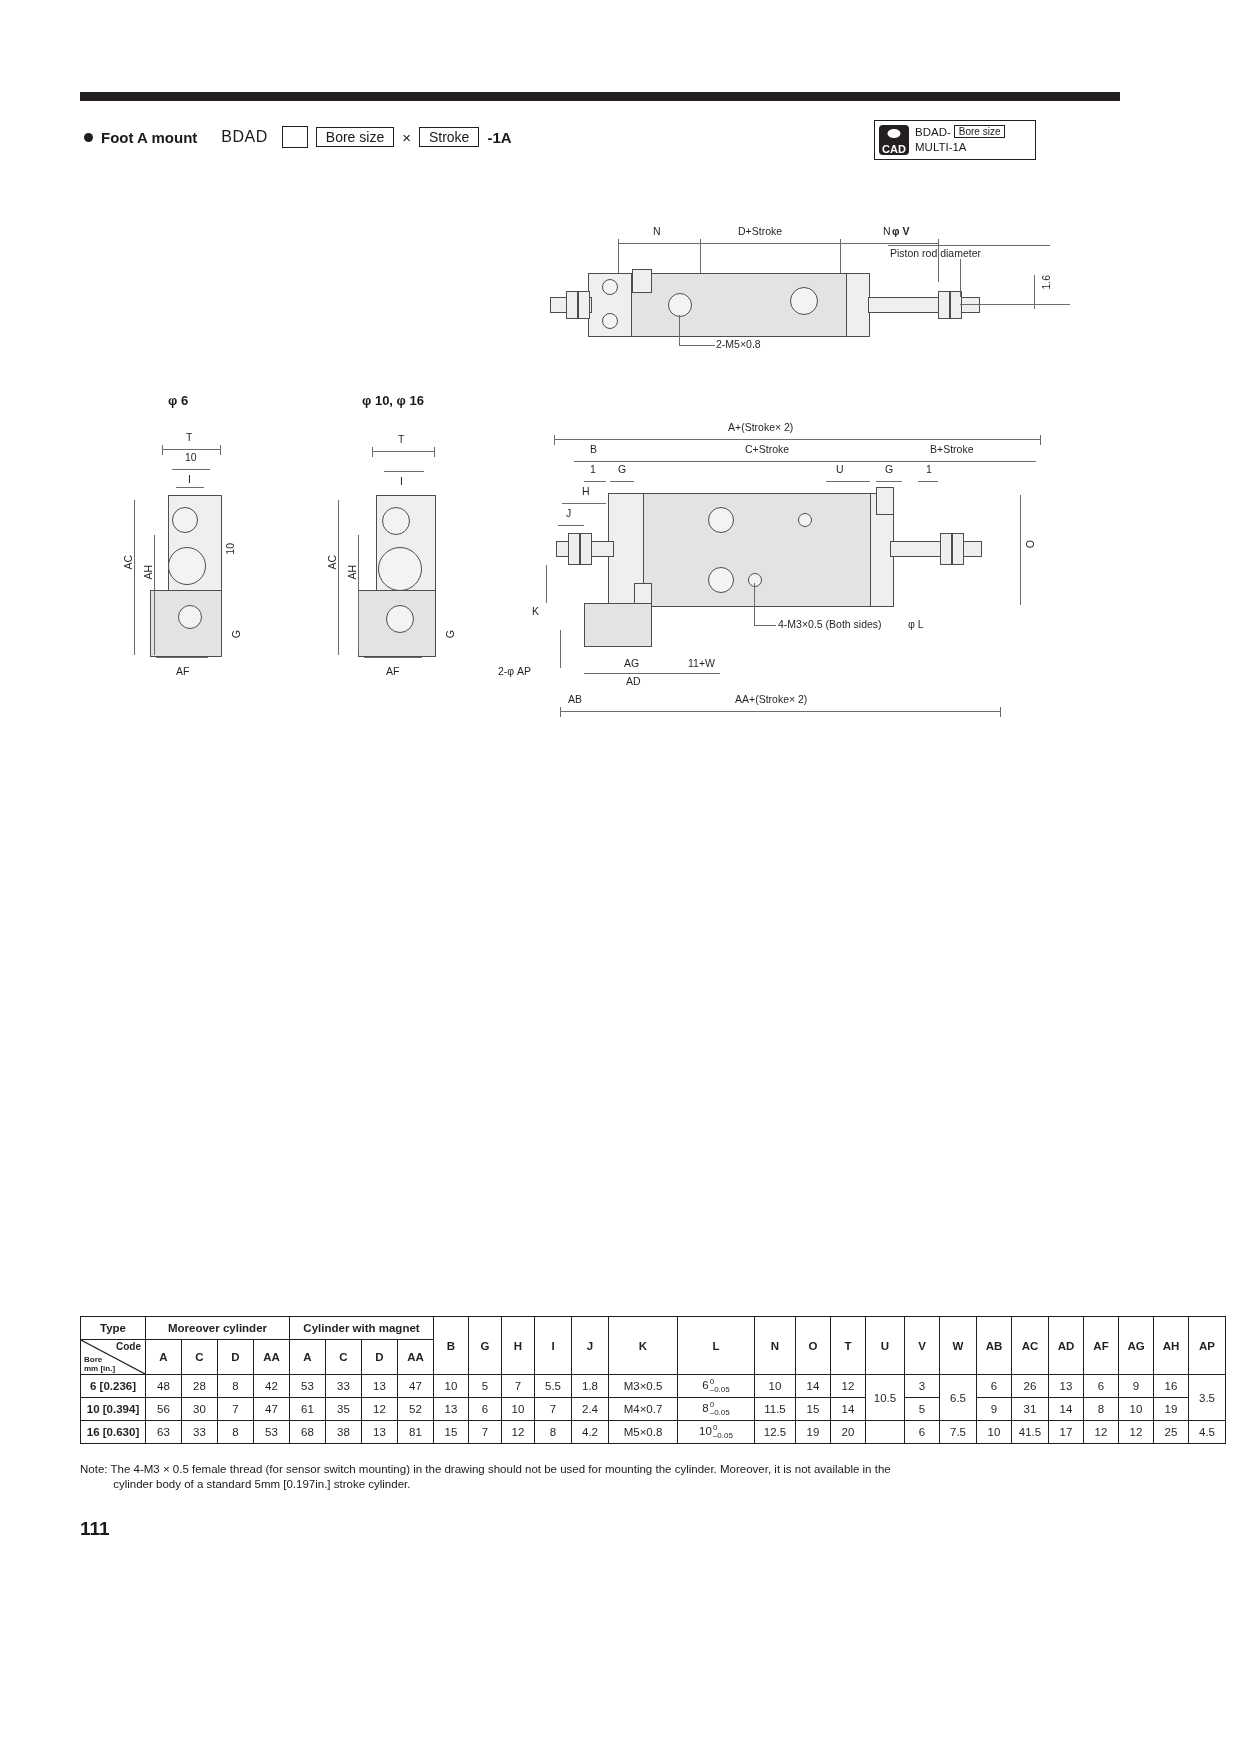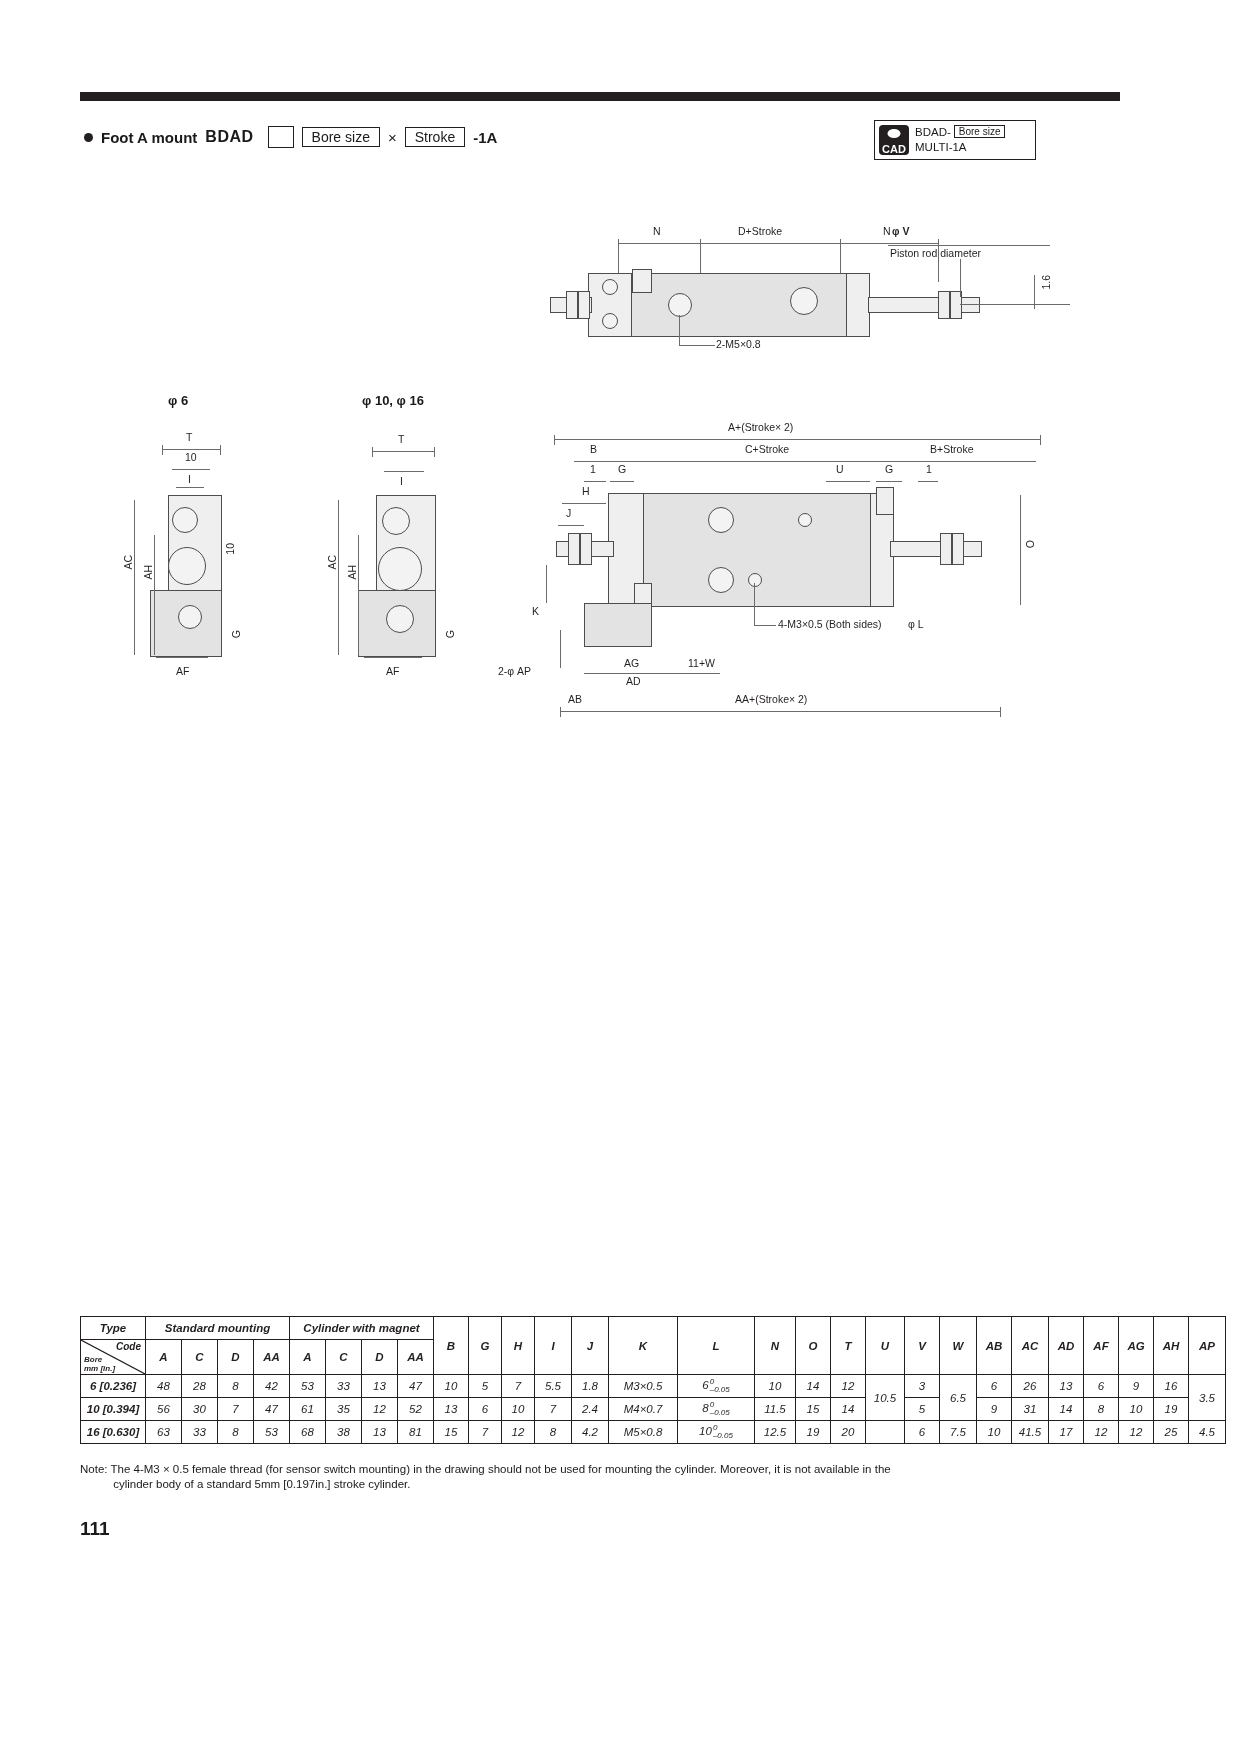--- a/index.html
+++ b/index.html
@@ -16,21 +16,21 @@
     font-size:19px;font-weight:bold;letter-spacing:-0.2px;
   }
   .title .mm{font-size:12px;font-weight:bold;}
   .rule{
     position:absolute;left:80px;top:92px;width:1040px;height:9px;background:#231f20;
   }
 
   .mountline{position:absolute;left:84px;top:126px;display:flex;align-items:center;gap:8px;}
   .bullet{width:9px;height:9px;border-radius:50%;background:#231f20;display:inline-block;}
   .mount-label{font-size:15px;font-weight:bold;}
-  .model{font-size:16px;font-weight:bold;letter-spacing:0.5px;margin-left:0;}
+  .model{font-size:16px;font-weight:normal;letter-spacing:0.5px;margin-left:16px;}
   .boxempty{width:24px;height:20px;border:1px solid #231f20;display:inline-block;margin-left:6px;}
   .boxtxt{border:1px solid #231f20;padding:1px 9px;font-size:14px;}
   .cross{font-size:15px;}
   .suffix{font-size:15px;font-weight:bold;}
 
   
   .cadbox{
     position:absolute;left:874px;top:120px;width:160px;height:38px;
     border:1px solid #231f20;
   }
@@ -55,21 +55,21 @@
   .thin{background:#6b6b6b;}
   .body-gray{position:absolute;background:#e3e3e3;border:1px solid #4d4d4d;}
   .body-light{position:absolute;background:#efefef;border:1px solid #4d4d4d;}
   .circ{position:absolute;border:1px solid #4d4d4d;border-radius:50%;background:#f3f3f3;}
 
   .sec-title{position:absolute;font-size:13px;font-weight:bold;}
 
   
   table.dims{
     position:absolute;left:80px;top:1316px;border-collapse:collapse;
-    font-size:11.5px;color:#231f20;font-style:italic;
+    font-size:11.5px;color:#231f20;
   }
   table.dims th, table.dims td{
     border:1px solid #231f20;text-align:center;padding:2px 3px;
     height:18px;background:#fff;
   }
   table.dims th{font-weight:bold;}
   td.rowhead{font-weight:bold;padding:2px 4px;}
   .tol{display:inline-block;font-size:8px;line-height:8px;text-align:left;vertical-align:middle;margin-left:1px;}
   .cornercell{position:relative;width:58px;}
   .cornercell .t1{position:absolute;right:4px;top:1px;font-size:10px;}
@@ -289,21 +289,21 @@
     <div class="line hline thin" style="left:20px;top:296px;width:440px;"></div>
     <div class="line vline thin" style="left:20px;top:292px;height:10px;"></div>
     <div class="line vline thin" style="left:460px;top:292px;height:10px;"></div>
     <span class="lbl" style="left:195px;top:278px;">AA+(Stroke× 2)</span>
   </div>
 
   <table class="dims">
     <tbody>
         <tr>
       <th style="width:58px;">Type</th>
-      <th colspan="4" style="width:116px;">Standard mounting</th>
+      <th colspan="4" style="width:116px;">Moreover cylinder</th>
       <th colspan="4" style="width:116px;">Cylinder with magnet</th>
       <th rowspan="2" style="width:28px;">B</th>
       <th rowspan="2" style="width:26px;">G</th>
       <th rowspan="2" style="width:26px;">H</th>
       <th rowspan="2" style="width:30px;">I</th>
       <th rowspan="2" style="width:30px;">J</th>
       <th rowspan="2" style="width:62px;">K</th>
       <th rowspan="2" style="width:70px;">L</th>
       <th rowspan="2" style="width:34px;">N</th>
       <th rowspan="2" style="width:28px;">O</th>

